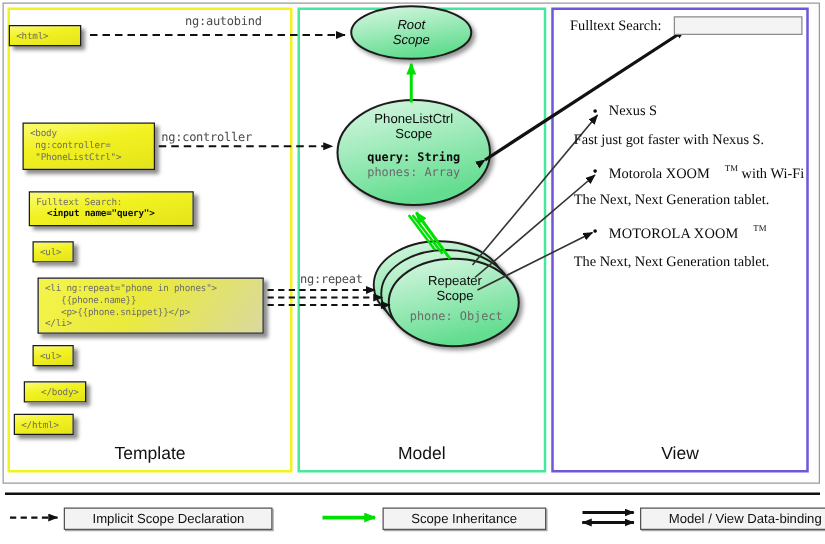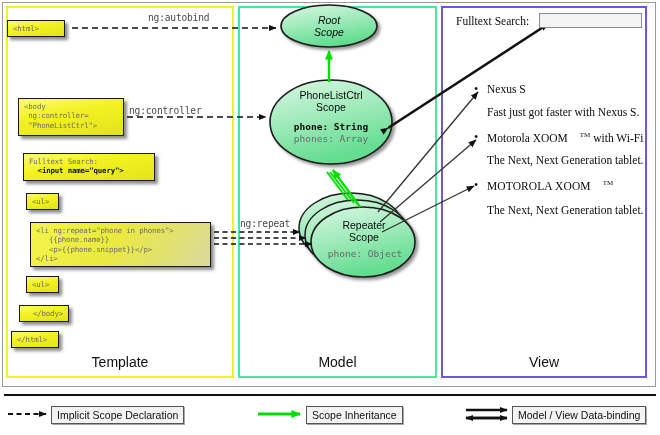--- a/index.html
+++ b/index.html
@@ -43,21 +43,21 @@
   #view-search-row{position:absolute;left:456px;top:15px;
       font-family:"Liberation Serif",serif;font-size:11.5px;color:#0b0b0b;}
   #view-input{position:absolute;left:539px;top:13px;width:103px;height:15px;
       border:1px solid #8c8c8c;background:#f4f4f4;box-sizing:border-box;}
 
   .v-item{position:absolute;font-family:"Liberation Serif",serif;
           font-size:11.5px;color:#0b0b0b;white-space:nowrap;}
   .v-name{left:487px;}
   .v-name::before{content:"\2022";position:absolute;left:-13px;top:-1px;
           font-size:12px;color:#0b0b0b;}
-  .v-snip{left:487px;text-align:right;}
+  .v-snip{left:459px;text-align:right;}
   .v-caps{letter-spacing:.1px;}
   sup.tm{font-size:7px;vertical-align:5px;letter-spacing:0;margin-left:12px;}
 
   
   #ov{position:absolute;left:0;top:0;width:660px;height:435px;
       pointer-events:none;}
 
   
   .ell-label{position:absolute;text-align:center;
              font-family:"Liberation Sans",sans-serif;font-size:10.5px;
@@ -80,21 +80,21 @@
   #cl-autobind{left:148px;top:12px;}
   #cl-controller{left:129px;top:105px;}
   #cl-repeat{left:240px;top:218px;}
 
   
   #legend-rule{position:absolute;left:4px;top:394px;width:652px;height:2px;
                background:#111;}
   .lg-box{position:absolute;box-sizing:border-box;border:1px solid #555;
      background:#f3f3f3;box-shadow:1px 1px 0 rgba(0,0,0,.35);
      font-family:"Liberation Sans",sans-serif;font-size:10.5px;color:#101010;
-     padding:2px 5px;white-space:nowrap;}
+     padding:2px 22px;white-space:nowrap;}
   #lg-box-1{left:51px;top:406px;}
   #lg-box-2{left:306px;top:406px;}
   #lg-box-3{left:512px;top:406px;}
 </style>
 </head>
 <body>
 
 <div id="frame"></div>
 
 <div class="col" id="col-template">
@@ -172,21 +172,21 @@
   <line x1="258" y1="414" x2="300" y2="414" stroke="#00e000" stroke-width="3" marker-end="url(#mGreen)"></line>
   <line x1="466" y1="410" x2="507" y2="410" stroke="#111" stroke-width="2.4" marker-end="url(#mBlack)"></line>
   <line x1="507" y1="418" x2="466" y2="418" stroke="#111" stroke-width="2.4" marker-end="url(#mBlack)"></line>
   <line x1="466" y1="418" x2="507" y2="418" stroke="#111" stroke-width="2.4" marker-end="url(#mBlack)"></line>
 </svg>
 
 <div class="ell-label" id="lbl-root">Root
 Scope</div>
 <div class="ell-label" id="lbl-plc">PhoneListCtrl
 Scope</div>
-<div class="ell-label ell-mono" id="lbl-plc-props"><b>phone: String</b>
+<div class="ell-label ell-mono" id="lbl-plc-props"><b>query: String</b>
 <span class="g">phones: Array</span></div>
 <div class="ell-label" id="lbl-rep">Repeater
 Scope</div>
 <div class="ell-label ell-mono" id="lbl-rep-props"><span class="g">phone: Object</span></div>
 
 <div class="conn-label" id="cl-autobind">ng:autobind</div>
 <div class="conn-label" id="cl-controller">ng:controller</div>
 <div class="conn-label" id="cl-repeat">ng:repeat</div>
 
 <div id="view-search-row">Fulltext Search:</div>

